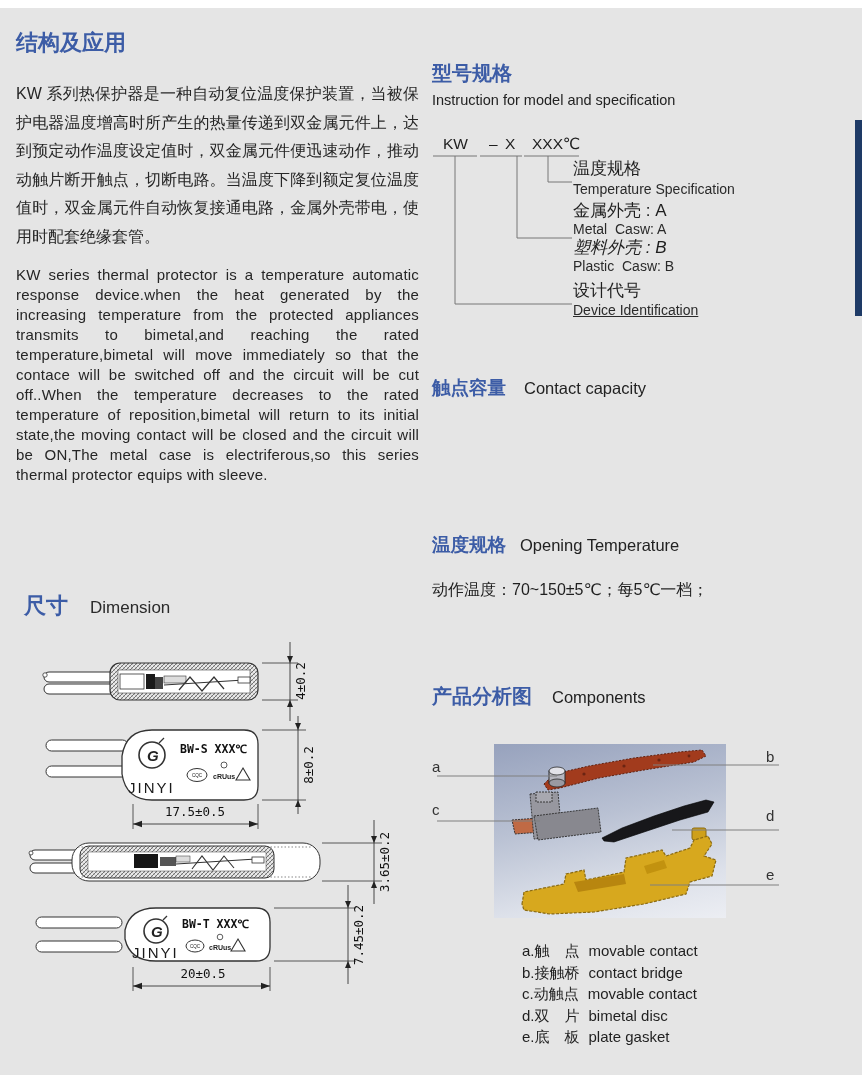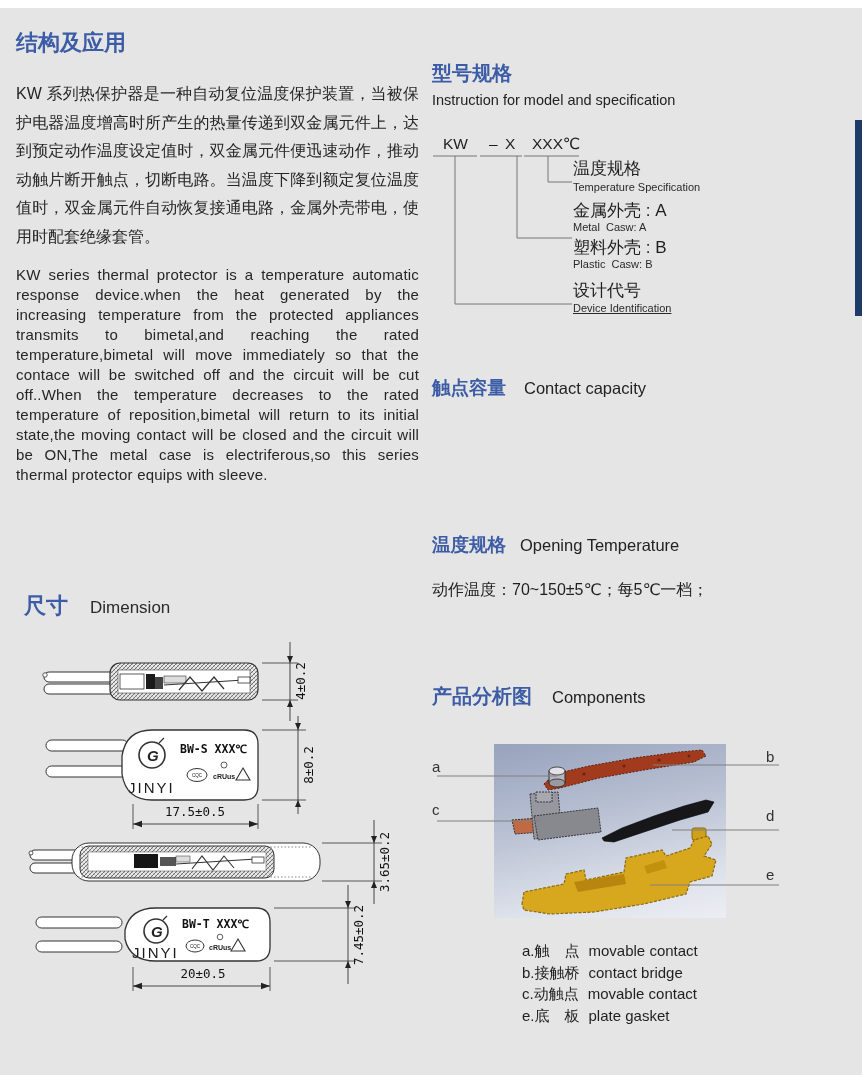--- a/index.html
+++ b/index.html
@@ -11,21 +11,21 @@
   .h-lg{font-size:22px;}
   .h-md{font-size:20px;}
   .h-sm{font-size:18.5px;}
   .en-head{color:#2b2b2b;font-size:17px;}
   .en-head-sm{color:#222;font-size:16.5px;}
   .para-zh{font-size:16px;line-height:28.5px;text-align:justify;color:#262626;}
   .para-en{font-size:15px;line-height:20px;text-align:justify;color:#262626;letter-spacing:.2px;}
   .subtitle{font-size:14.5px;color:#222;}
   .code-part{font-size:15.5px;color:#1e1e1e;}
   .branch-zh{font-size:17px;color:#1f1f1f;white-space:pre;}
-  .branch-en{font-size:11px;color:#2a2a2a;white-space:pre;text-align:right;}
+  .branch-en{font-size:14px;color:#2a2a2a;white-space:pre;text-align:right;}
   .ratings{display:flex;gap:27px;font-size:16.5px;color:#1f1f1f;}
   .temp-zh{font-size:16px;color:#1f1f1f;}
   .temp-en{font-size:15px;color:#1f1f1f;}
   .navy-tab{background:#1e3a66;}
   .photo{background:linear-gradient(168deg,#97a2bd 0%,#b9c1d3 42%,#dde1ea 78%,#eceef3 100%);}
   .callout-letter{font-size:15px;color:#333;}
   .legend-row{display:flex;font-size:15px;color:#1f1f1f;line-height:21.5px;}
   .legend-key{white-space:pre;}
   .legend-desc{margin-left:9px;}
   svg text{fill:#1f1f1f;}
@@ -186,21 +186,21 @@
       <path d="M116,28 V54 H140"></path>
       <path d="M85,28 V110 H140"></path>
       <path d="M23,28 V176 H140"></path>
     </g>
   </svg>
 
   <div class="abs branch-zh" style="left:573px;top:149px;">温度规格</div>
   <div class="abs branch-en" style="left:573px;top:173px;">Temperature Specification</div>
   <div class="abs branch-zh" style="left:573px;top:191px;">金属外壳 : A</div>
   <div class="abs branch-en" style="left:573px;top:213px;">Metal  Casw: A</div>
-  <div class="abs branch-zh" style="left:573px;top:228px;">塑料外壳 : B</div>
+  <div class="abs branch-zh" style="left:573px;top:228px;font-style:italic;">塑料外壳 : B</div>
   <div class="abs branch-en" style="left:573px;top:250px;">Plastic  Casw: B</div>
   <div class="abs branch-zh" style="left:573px;top:271px;">设计代号</div>
   <div class="abs branch-en" style="left:573px;top:294px;text-decoration:underline;">Device Identification</div>
 
   <div class="abs head-row" style="left:432px;top:367px;gap:18px;">
     <span class="zh-head h-sm">触点容量</span>
     <span class="en-head-sm">Contact capacity</span>
   </div>
 
   <div class="abs head-row" style="left:432px;top:524px;gap:14px;">
@@ -270,18 +270,22 @@
     </div>
     <div class="legend-row">
       <span class="legend-key">b.接触桥</span>
       <span class="legend-desc">contact bridge</span>
     </div>
     <div class="legend-row">
       <span class="legend-key">c.动触点</span>
       <span class="legend-desc">movable contact</span>
     </div>
     <div class="legend-row">
+      <span class="legend-key">d.双　片</span>
+      <span class="legend-desc">bimetal disc</span>
+    </div>
+    <div class="legend-row">
       <span class="legend-key">e.底　板</span>
       <span class="legend-desc">plate gasket</span>
     </div>
   </div>
 
 </div>
 
 </body></html>

